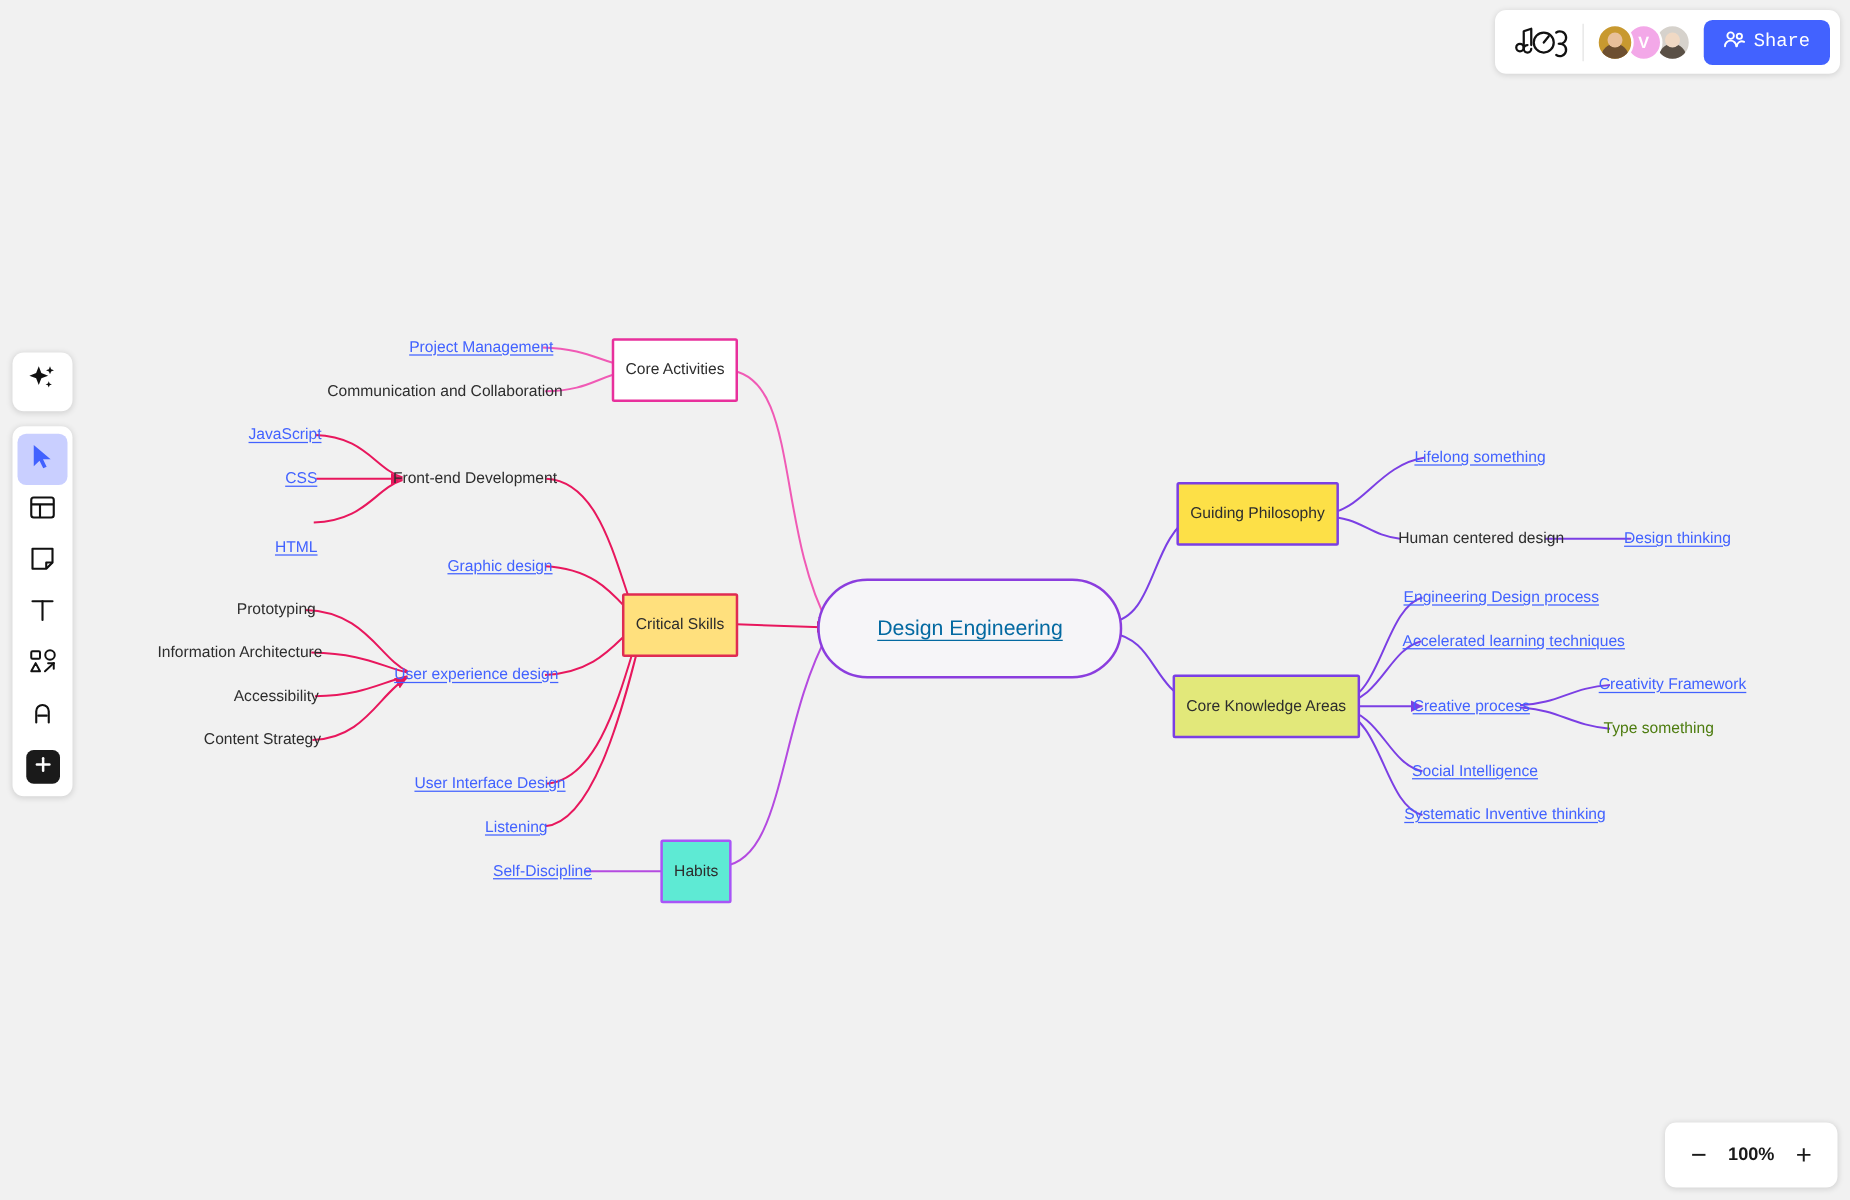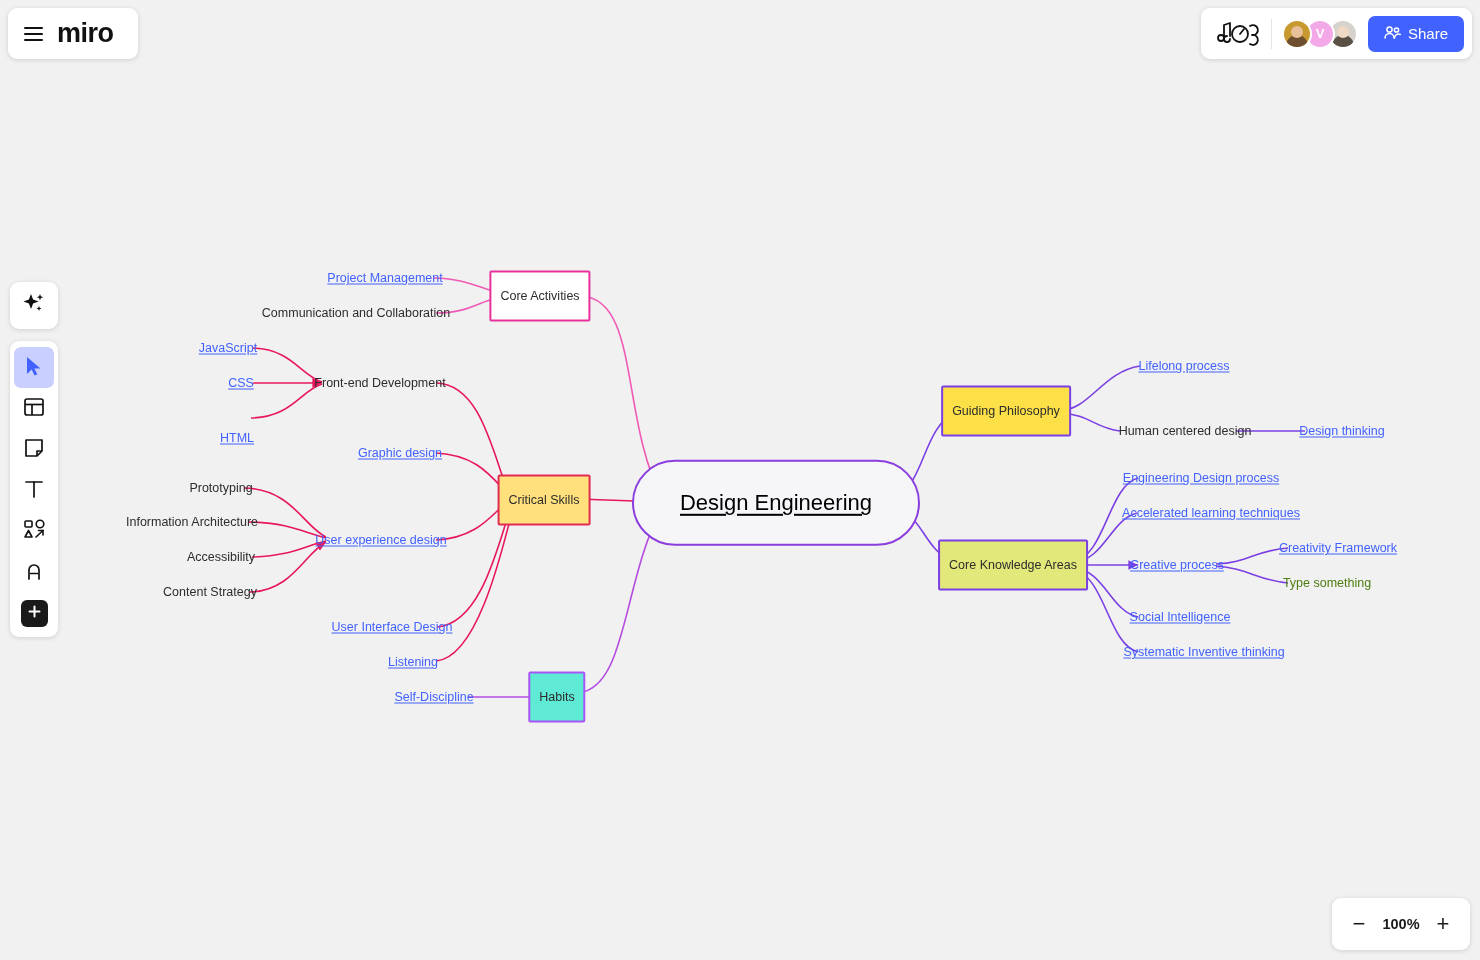--- a/index.html
+++ b/index.html
@@ -40,22 +40,22 @@
     border-width: 2px;
     border-style: solid;
     border-radius: 2px;
   }
 
   .node.root {
     padding: 28px 46px;
     border: 2px solid #8b3dde;
     border-radius: 44px;
     background: #f6f5f8;
-    font-size: 22px;
-    color: #000000;
+    font-size: 17px;
+    color: #0369a1;
     text-decoration: underline;
     text-underline-offset: 4px;
   }
 
   
   #menu-bar {
     position: absolute; left: 8px; top: 8px;
     width: 130px; height: 51px;
     background: #fff;
     border-radius: 9px;
@@ -104,21 +104,21 @@
     width: 12px; height: 12px; border-radius: 50%;
     transform: translateX(-50%); z-index:2;
   }
   .avatar.a1::before { background:#e8c09a; }
   .avatar.a3::before { background:#f0d9c4; }
   #share-button {
     display: flex; align-items: center; gap: 7px;
     background: #4262ff; color: #fff;
     border: none; border-radius: 7px;
     height: 36px; padding: 0 16px;
-    font-size: 15px; font-family: Liberation Sans, sans-serif;
+    font-size: 15px; font-family: Liberation Mono, monospace;
     cursor: pointer;
   }
 
   
   #tool-ai {
     position: absolute; left: 10px; top: 282px;
     width: 48px; height: 47px;
     background: #fff; border-radius: 9px;
     box-shadow: 0 1px 5px rgba(0,0,0,.14);
     display: flex; align-items: center; justify-content: center;
@@ -250,41 +250,33 @@
   <div class="node" style="left:221px; top:557px;">Accessibility</div>
   <div class="node" style="left:210px; top:592px;">Content Strategy</div>
 
   <div class="node link-text" style="left:386px; top:627px;padding-left:12px;">User Interface Design</div>
   <div class="node link-text" style="left:413px; top:662px;">Listening</div>
 
   <div class="node boxed" style="left:557px; top:697px; border-color:#a855f7; background:#5eead4;">Habits</div>
   <div class="node link-text" style="left:434px; top:697px;">Self-Discipline</div>
 
   <div class="node boxed" style="left:1006px; top:411px; border-color:#7b3fe4; background:#fde047;">Guiding Philosophy</div>
-  <div class="node link-text" style="left:1184px; top:366px;">Lifelong process</div>
+  <div class="node link-text" style="left:1184px; top:366px;">Lifelong something</div>
   <div class="node" style="left:1178px; top:431px;padding-left:14px;">Human centered design</div>
   <div class="node link-text" style="left:1342px; top:431px;">Design thinking</div>
 
   <div class="node boxed" style="left:1013px; top:565px; border-color:#7b3fe4; background:#e2e87a;">Core Knowledge Areas</div>
   <div class="node link-text" style="left:1201px; top:478px;">Engineering Design process</div>
   <div class="node link-text" style="left:1211px; top:513px;">Accelerated learning techniques</div>
   <div class="node link-text" style="left:1177px; top:565px;">Creative process</div>
   <div class="node link-text" style="left:1338px; top:548px;">Creativity Framework</div>
   <div class="node placeholder-text" style="left:1327px; top:583px;">Type something</div>
   <div class="node link-text" style="left:1180px; top:617px;">Social Intelligence</div>
   <div class="node link-text" style="left:1204px; top:652px;">Systematic Inventive thinking</div>
 
-  <div id="menu-bar">
-    <span id="hamburger">
-      <span></span>
-        <span></span>
-        <span></span>
-    </span>
-    <span id="miro-logo">miro</span>
-  </div>
 
   <div id="top-right">
     <span id="doodle-icon">
       <svg width="46" height="26" viewBox="0 0 46 26" fill="none" stroke="#111" stroke-width="1.8" stroke-linecap="round" stroke-linejoin="round">
         <path d="M3,17 a3,3 0 1,0 6,0 a3,3 0 1,0 -6,0"></path>
         <path d="M9,17 V4 L15,2 V15"></path>
         <path d="M12,15 a3,3 0 1,0 3,3"></path>
         <circle cx="25" cy="13" r="8"></circle>
         <path d="M25,13 L29,8"></path>
         <path d="M35,5 a5,5 0 1,1 2,9 a5,5 0 1,1 -2,9"></path>

